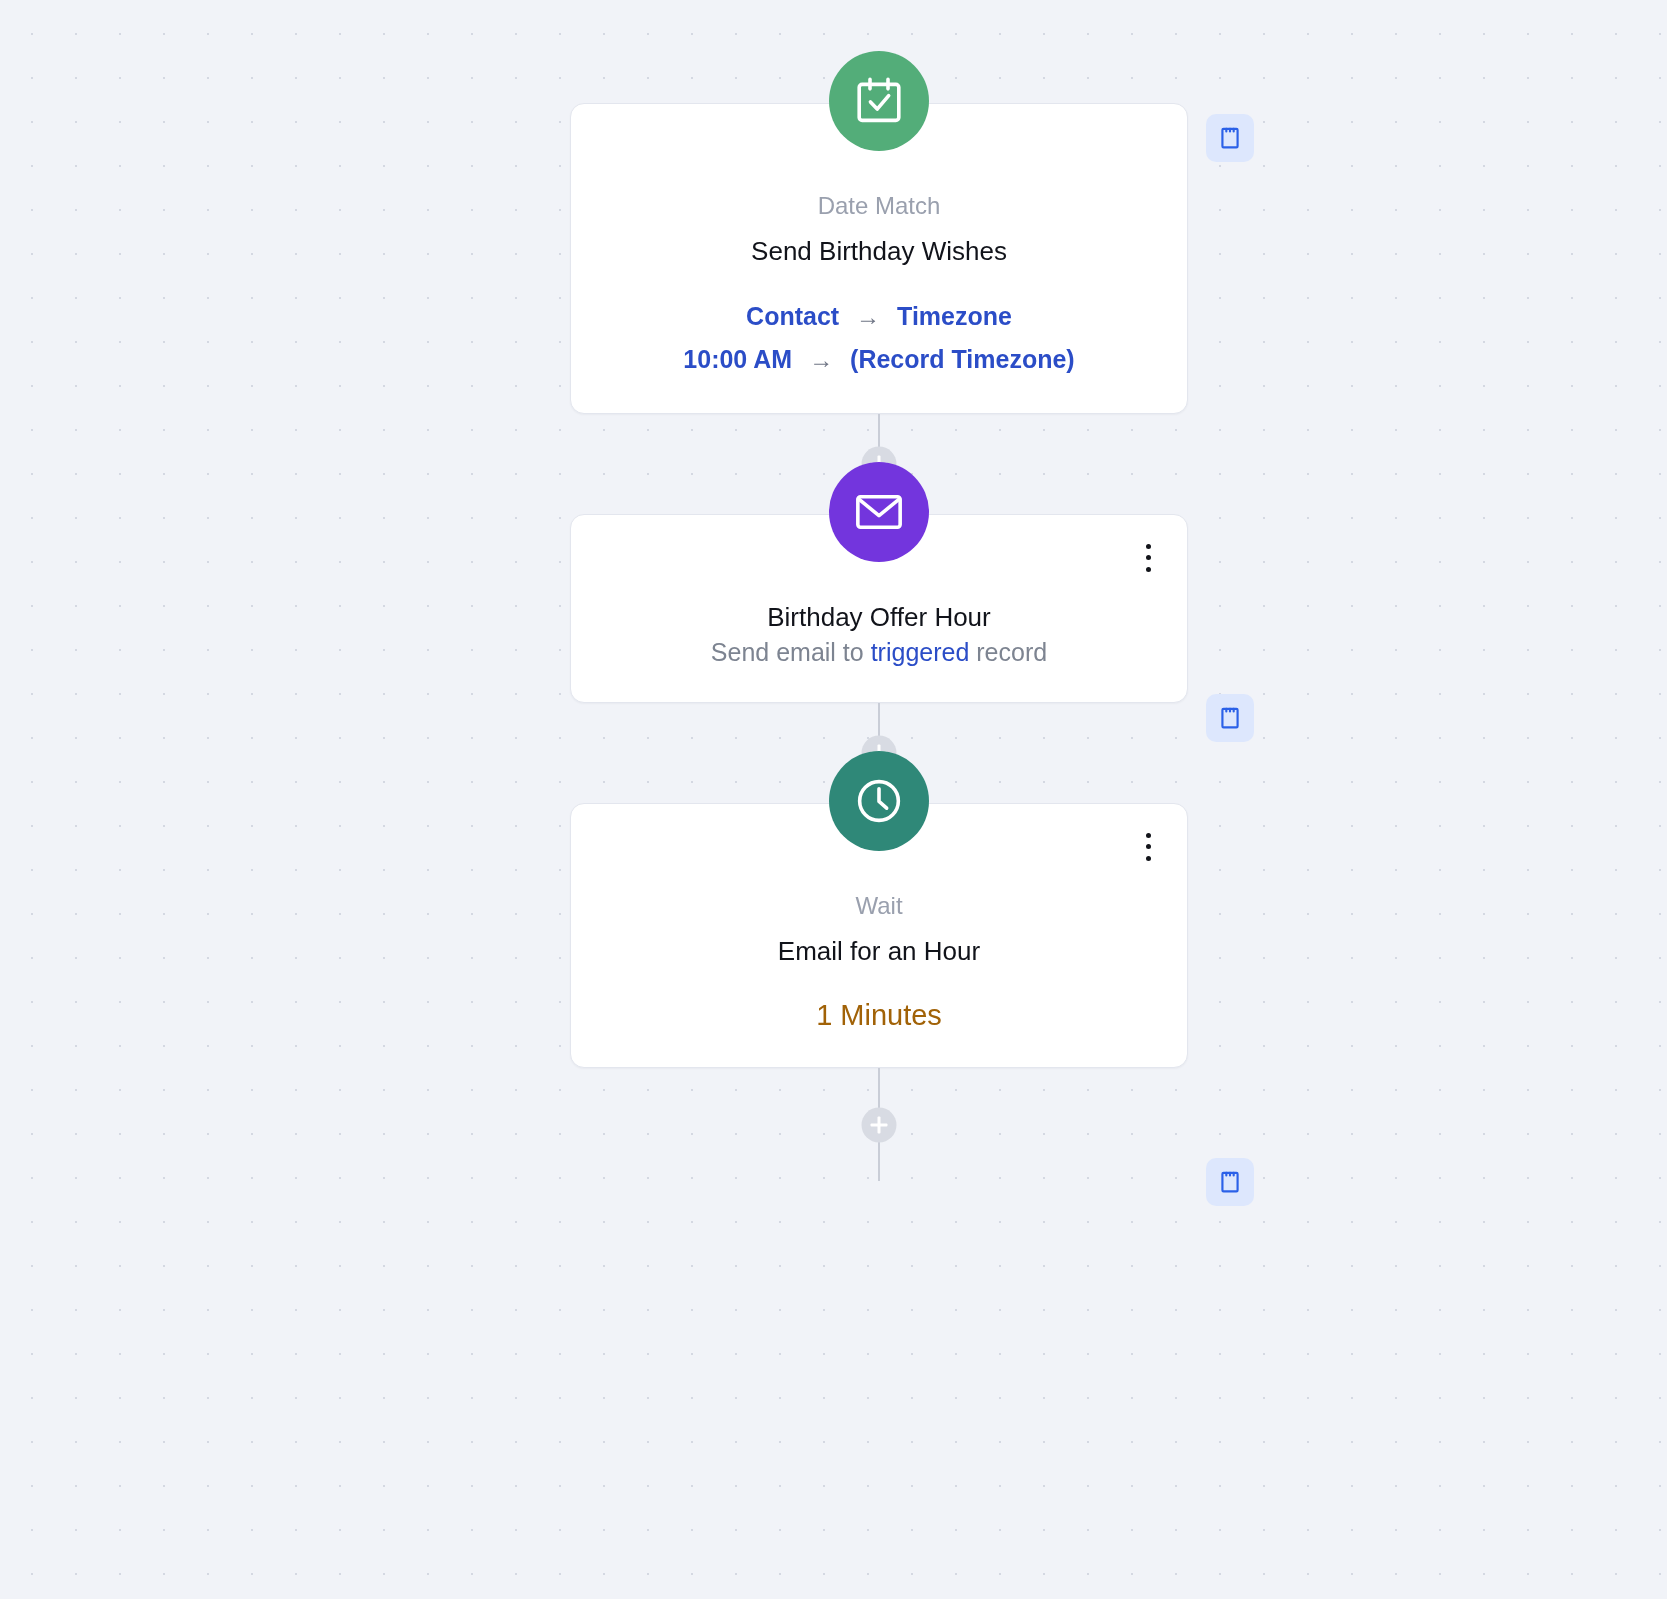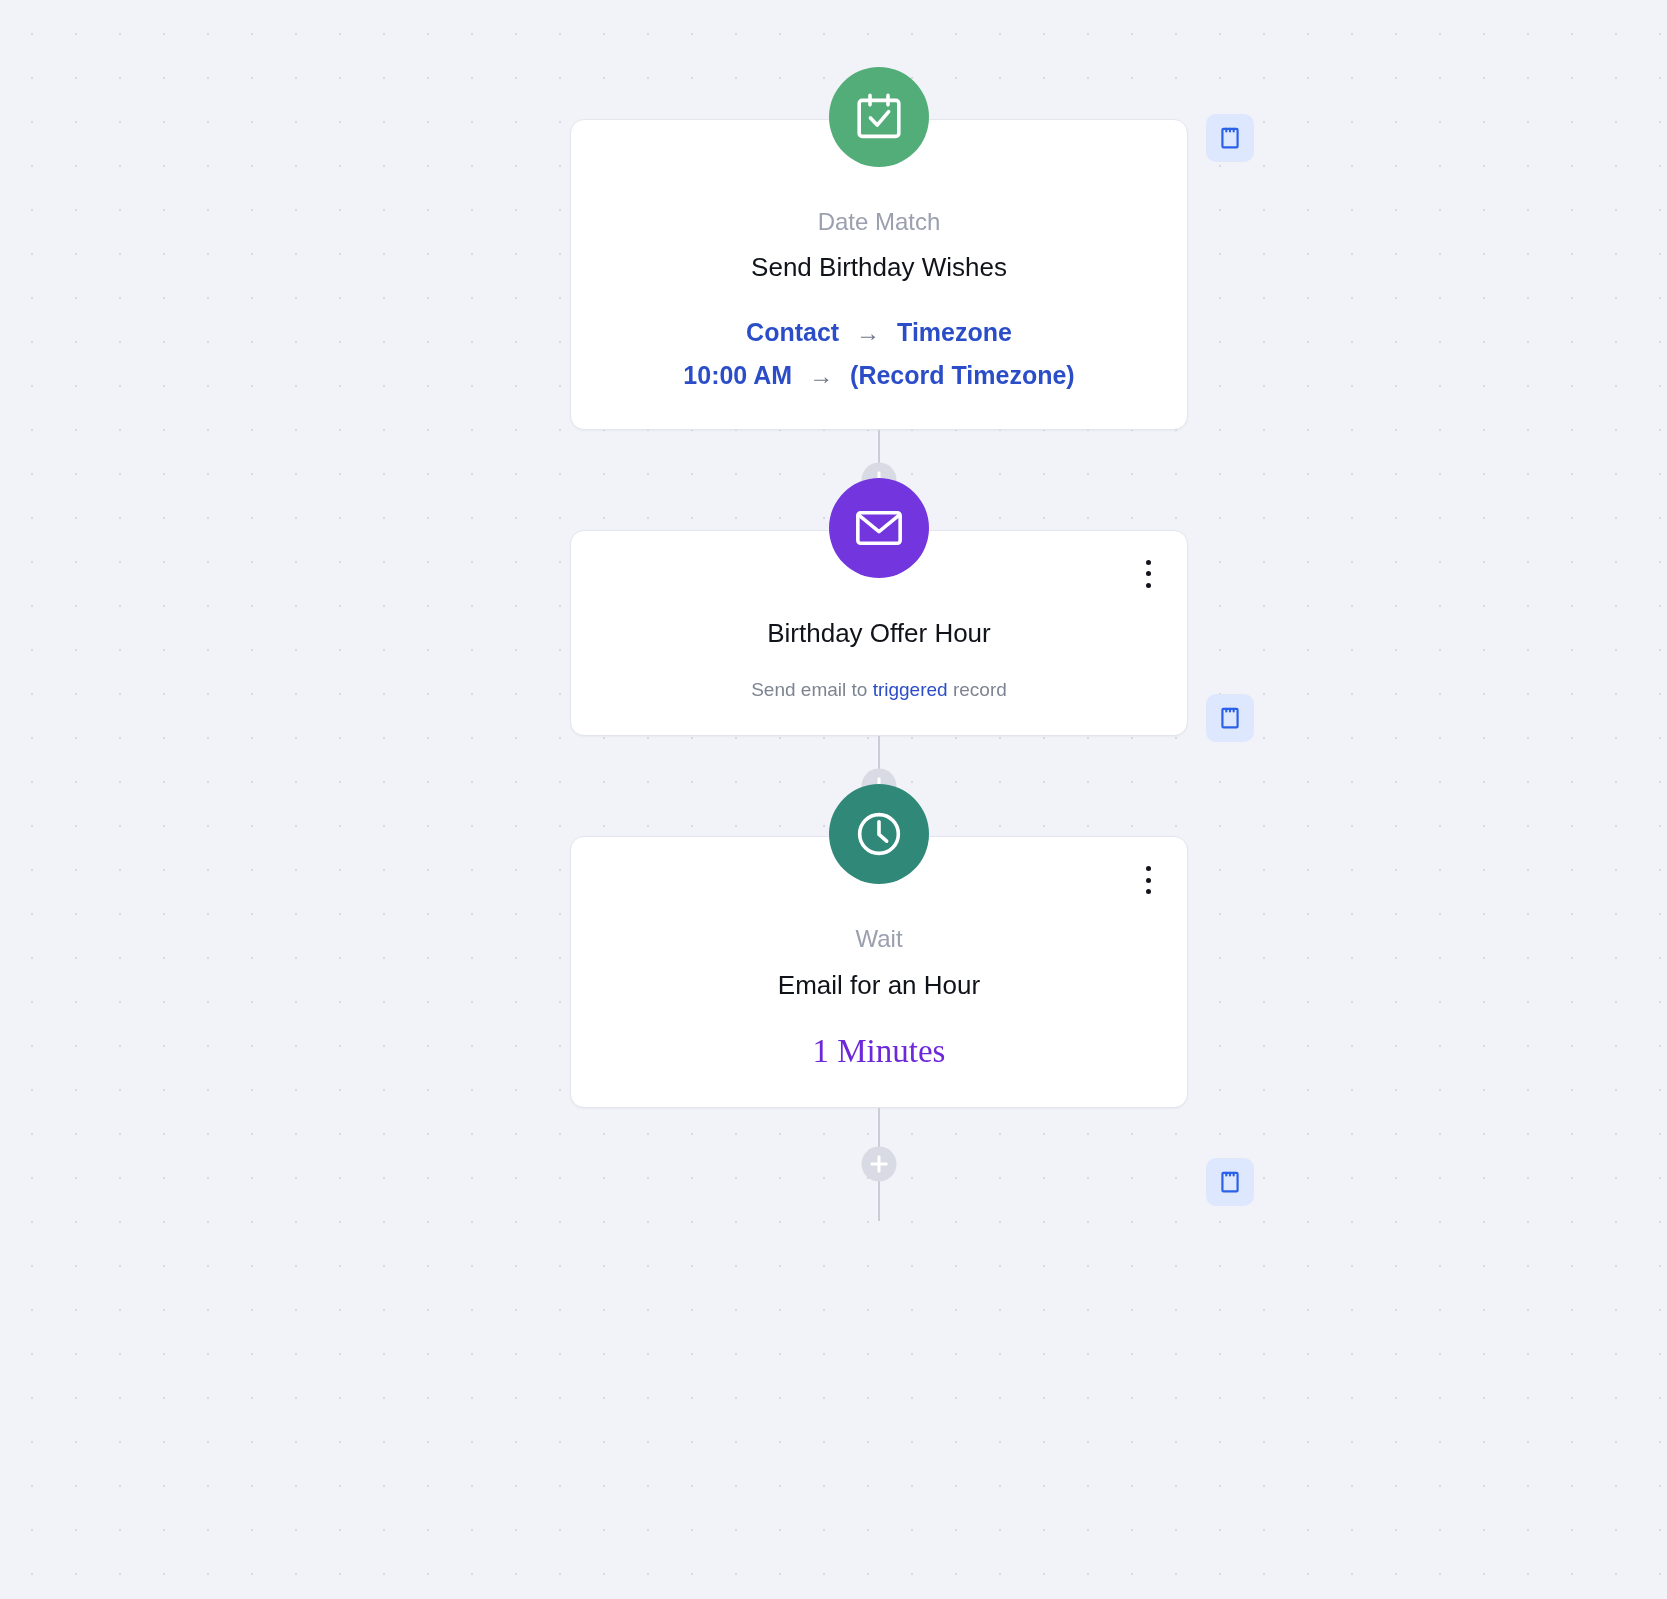--- a/index.html
+++ b/index.html
@@ -18,21 +18,21 @@
     background-color: #f1f3f8;
     background-image: radial-gradient(circle, #d4d8e2 1.4px, rgba(0,0,0,0) 1.5px);
     background-size: 44px 44px;
     background-position: 10px 12px;
   }
 
   
   .flow {
     position: absolute;
     left: 570px;
-    top: 16px;
+    top: 0;
     width: 618px;
   }
 
   
   .node {
     position: relative;
     width: 618px;
     background: #ffffff;
     border: 1px solid #e3e6ee;
     border-radius: 14px;
@@ -84,33 +84,31 @@
 
   .cfg-row { white-space: nowrap; }
   .cfg-token { color: #2b4dc7; font-weight: bold; }
   .cfg-arrow {
     color: #6f7585;
     padding: 0 10px;
     font-size: 24px;
   }
 
   .node-desc {
-    margin-top: 26px;
-    font-size: 19px;
+    font-size: 25px;
     color: #7d8491;
     line-height: 1.4;
   }
   .node-desc .hl { color: #2b4dc7; }
 
   .node-value {
     margin-top: 26px;
-    font-size: 33px;
-    color: #6d28d9;
+    font-size: 29px;
+    color: #a16207;
     line-height: 1.4;
-    font-family: Liberation Serif, serif;
   }
 
   
   .kebab {
     position: absolute;
     top: 26px;
     right: 26px;
     width: 26px;
     height: 34px;
     display: flex;

